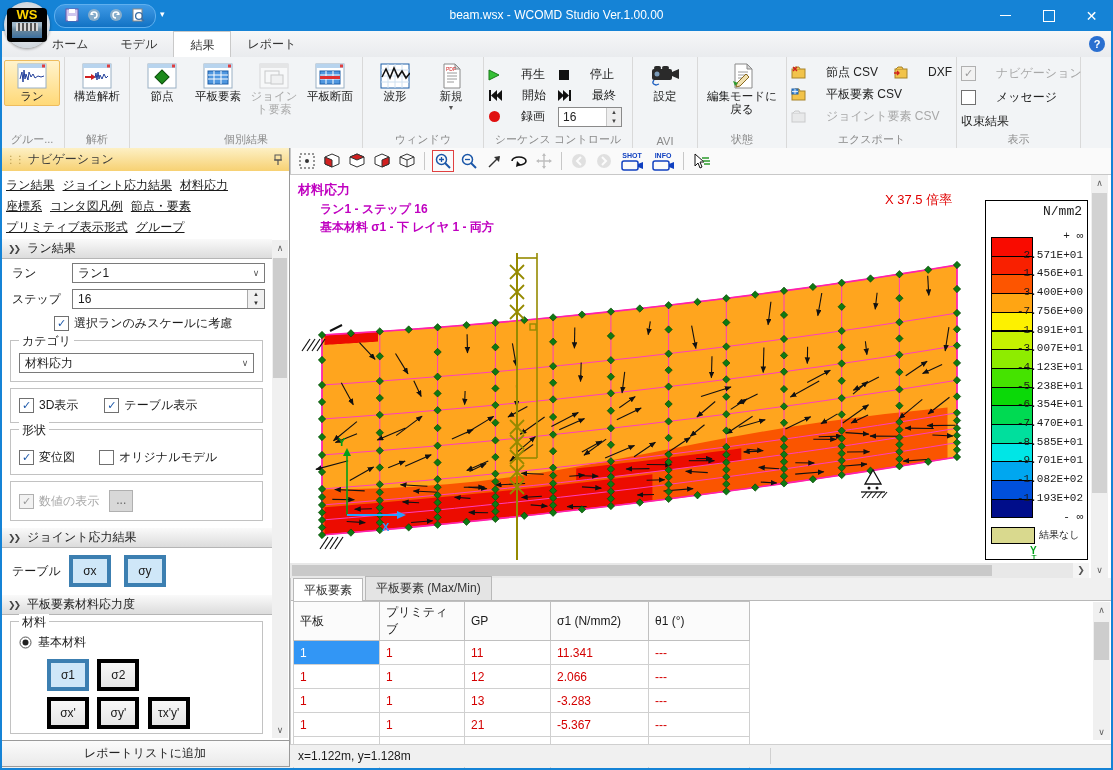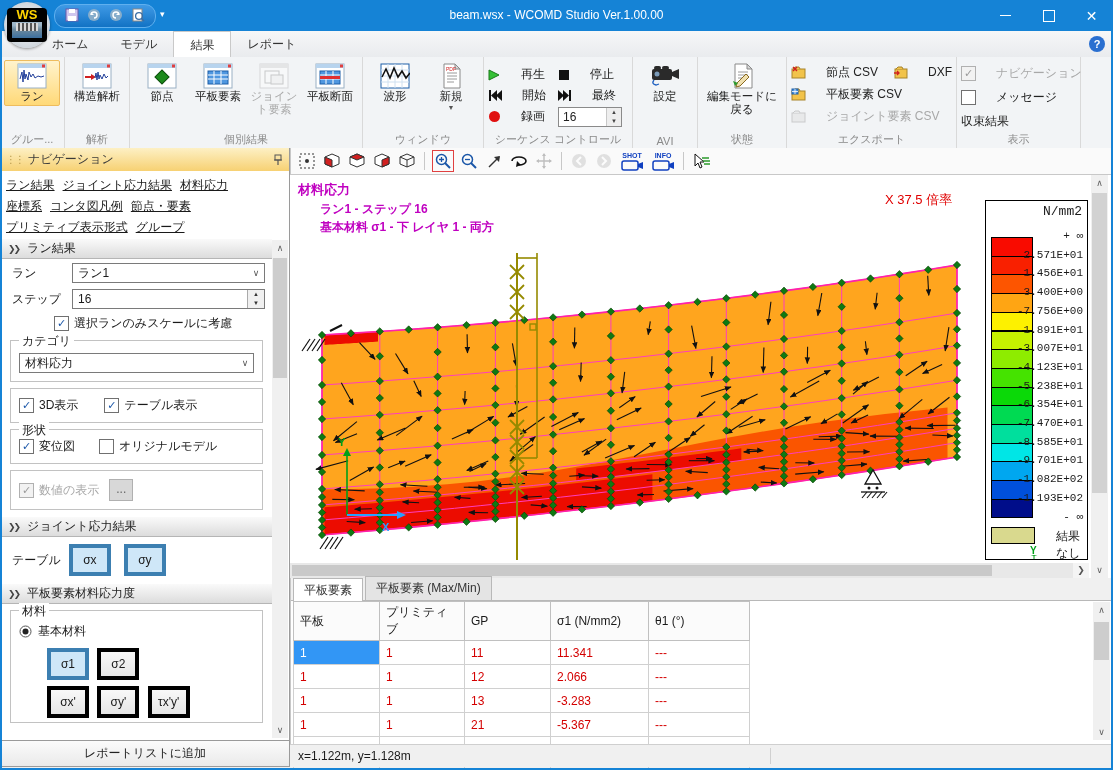--- a/index.html
+++ b/index.html
@@ -102,21 +102,21 @@
   .vp-title{left:8px;top:6px;color:#c000c0;font-weight:bold;font-size:13px;}
   .vp-sub{color:#c000c0;font-size:12px;font-weight:bold;}
   .vp-sub1{left:30px;top:26px;}
   .vp-sub2{left:30px;top:44px;}
   .vp-scale{left:595px;top:16px;color:#e00000;font-size:13px;}
   .legend{left:695px;top:25px;width:103px;height:360px;border:1.4px solid #000;background:#fff;box-sizing:border-box;}
   .lg-unit{position:absolute;right:5px;top:3px;font-size:13px;font-family:"Liberation Mono","DejaVu Sans Mono",monospace;}
   .lg-val{position:absolute;right:4px;font-size:11px;font-family:"Liberation Mono","DejaVu Sans Mono",monospace;white-space:pre;}
   .lg-sw{position:absolute;left:5px;width:42px;border:1px solid #000;box-sizing:border-box;}
   .lg-nores-sw{position:absolute;left:5px;width:42px;height:15px;background:#d9d98e;border:1px solid #000;}
-  .lg-nores-lb{position:absolute;left:70px;font-size:12px;}
+  .lg-nores-lb{position:absolute;left:53px;font-size:10px;}
   .hscroll{left:0;top:388px;width:799px;height:15px;background:#e8e8e8;}
   .hscroll .thumb{position:absolute;left:2px;top:2px;width:700px;height:11px;background:#c9c9c9;}
   .hscroll .arr{position:absolute;right:0;top:0;width:16px;height:15px;background:#f4f4f4;color:#555;font-size:9px;text-align:center;line-height:15px;}
   .vscroll{left:801px;top:0;width:17px;height:403px;background:#f0f0f0;}
   .vscroll .thumb{position:absolute;left:1px;right:1px;top:18px;height:300px;background:#d2d2d2;}
 
   
   .tablearea{left:290px;top:578px;width:823px;height:166px;background:#fff;border-left:1px solid #c8c8c8;box-sizing:border-box;}
   .ttabs{display:flex;height:22px;background:#f0f0f0;border-bottom:1px solid #b8b8b8;align-items:flex-end;padding-left:2px;}
   .ttab{padding:3px 10px;border:1px solid #b8b8b8;border-bottom:none;margin-right:2px;background:#e4e4e4;color:#333;}
@@ -585,21 +585,21 @@
         <span class="chk checked"></span>
         <span>3D表示</span>
       </span>
       <span style="display:inline-flex;align-items:center;gap:5px;">
         <span class="chk checked"></span>
         <span>テーブル表示</span>
       </span>
     </div>
 
 
-    <div class="fieldset" style="padding-top:8px;">
+    <div class="fieldset" style="padding-top:19px;">
       <span class="leg">形状</span>
       <div style="display:flex;gap:24px;">
         <span style="display:inline-flex;align-items:center;gap:5px;">
           <span class="chk checked"></span>
           <span>変位図</span>
         </span>
         <span style="display:inline-flex;align-items:center;gap:5px;">
           <span class="chk"></span>
           <span>オリジナルモデル</span>
         </span>

